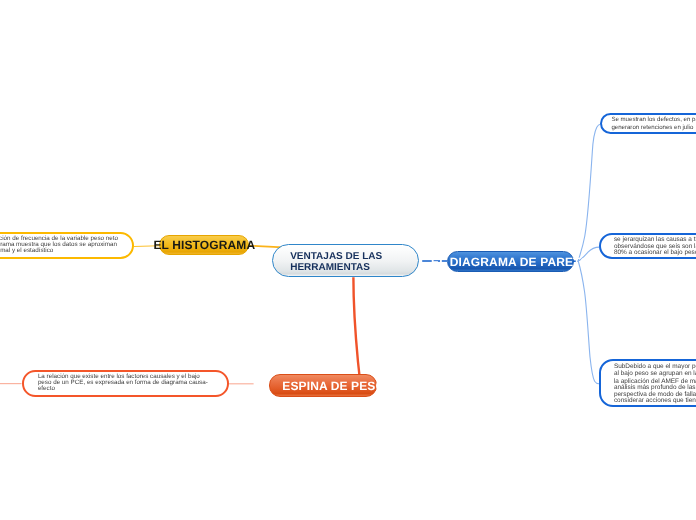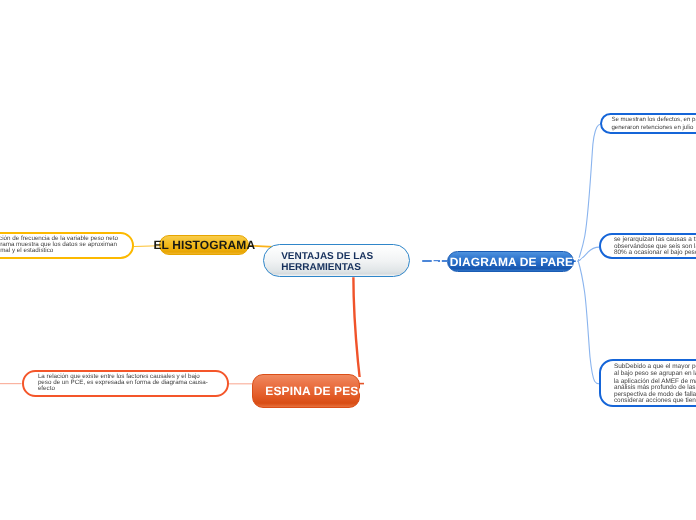--- a/index.html
+++ b/index.html
@@ -6,21 +6,21 @@
   body{width:696px;height:520px;overflow:hidden;
        font-family:"Liberation Sans",sans-serif;
        -webkit-font-smoothing:antialiased;text-rendering:geometricPrecision;}
   #canvas{position:relative;width:696px;height:520px;background:#fff;overflow:hidden;}
   svg#links{position:absolute;left:0;top:0;width:696px;height:520px;pointer-events:none;}
 
   .node{position:absolute;box-sizing:border-box;}
 
   
   #central{
-    left:263px;top:244px;width:147.4px;height:33.3px;
+    left:272px;top:244px;width:147.4px;height:33.3px;
     border:1.6px solid #2f86c9;border-radius:17px;
     background:linear-gradient(to bottom,#ffffff 0%,#fbfcfc 16%,#f1f3f4 52%,#e0e5e7 84%,#d6dbde 93%,#f4f7f9 100%);
     display:flex;align-items:center;
   }
   #central .txt{
     color:#16305c;font-weight:bold;font-size:10px;line-height:11.3px;position:relative;top:1.7px;
     padding-left:17.2px;letter-spacing:0;white-space:nowrap;
   }
 
   
@@ -36,21 +36,21 @@
 
   #pill-pareto{
     left:447.1px;top:251.2px;width:126.6px;height:20.6px;
     background:linear-gradient(to bottom,#4f93de 0%,#3a80d4 22%,#2469c4 60%,#1756ae 88%,#2f74c8 100%);
     border:.8px solid #1a5cb4;
     align-items:center;
   }
   #pill-pareto .txt{color:#ffffff;}
 
   #pill-espina{
-    left:252px;top:373.5px;width:107.6px;height:34px;
+    left:269px;top:373.5px;width:107.6px;height:23px;
     background:linear-gradient(to bottom,#f08a60 0%,#ec784c 22%,#e45f2c 60%,#d94d14 88%,#e7703c 100%);
     border:.8px solid #da4e18;
     padding-left:48px;
   }
   #pill-espina .txt{color:#ffffff;}
 
   
   .leaf{background:#ffffff;box-sizing:border-box;display:flex;align-items:center;}
   .leaf .txt{font-size:6.25px;line-height:6.2px;color:#3c3c3c;white-space:pre-line;}
 

